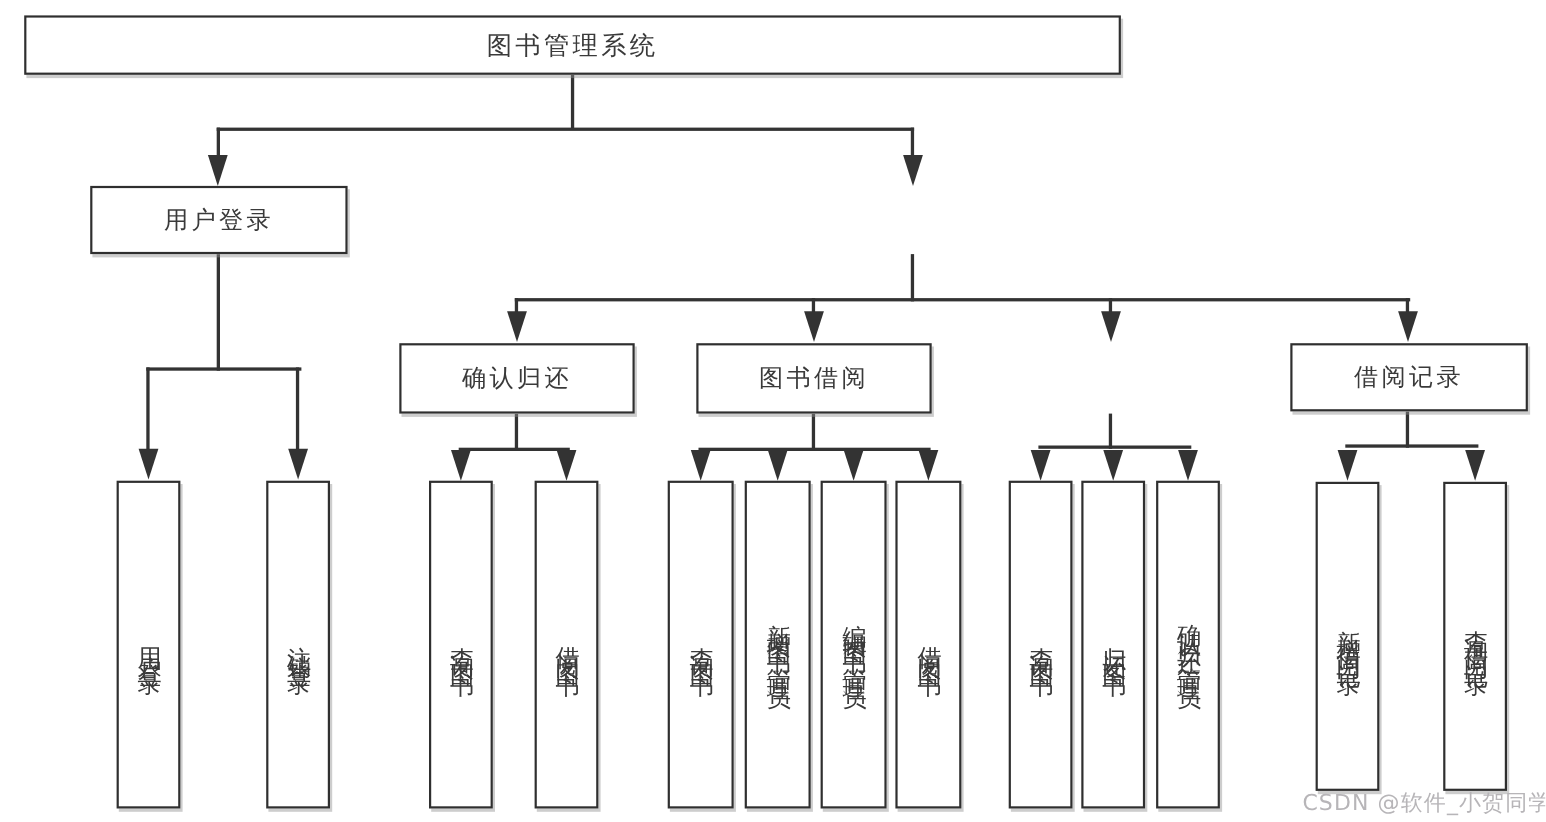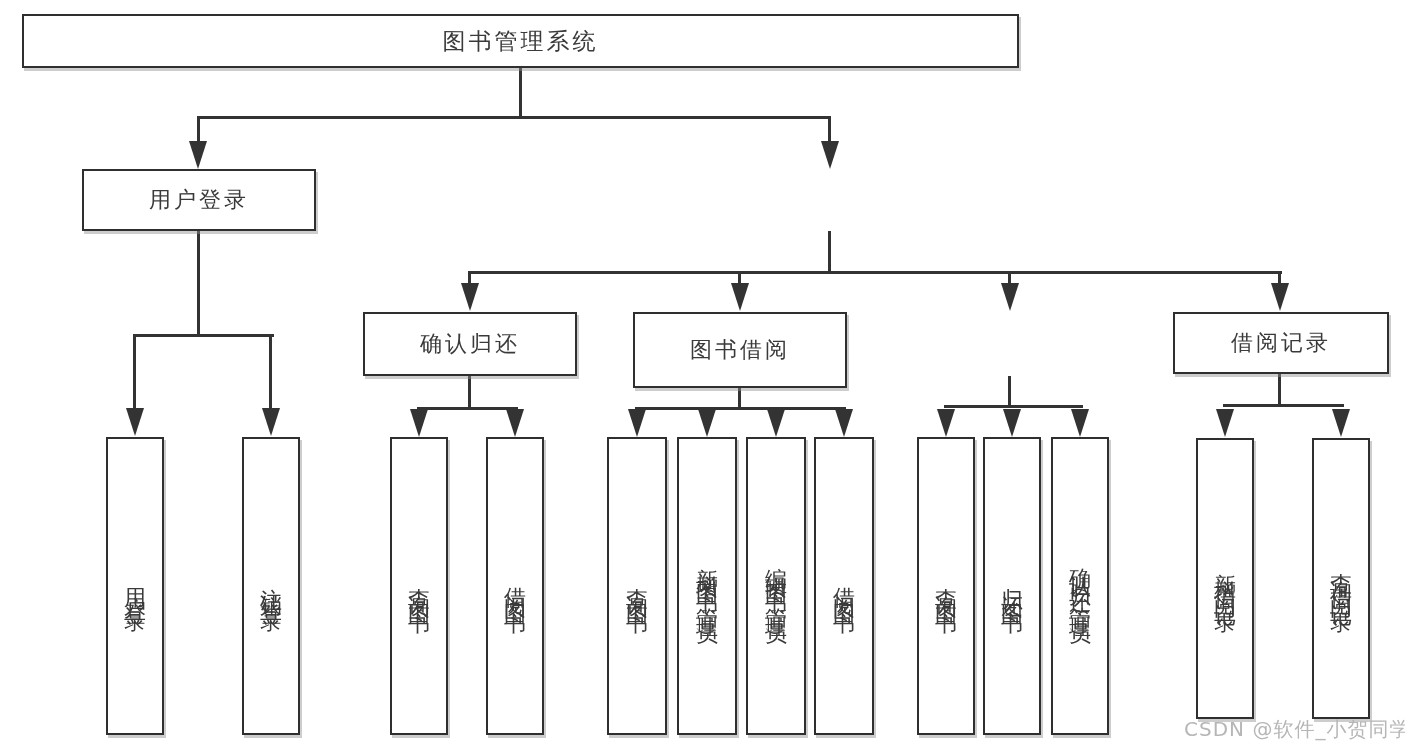--- a/index.html
+++ b/index.html
@@ -122,21 +122,21 @@
     <span>图书管理系统</span>
   </div>
 
   <div class="node box-h" style="left:82px;top:169px;width:234px;height:62px">
     <span>用户登录</span>
   </div>
 
   <div class="node box-h" style="left:363px;top:312px;width:214px;height:64px">
     <span>确认归还</span>
   </div>
-  <div class="node box-h" style="left:633px;top:312px;width:214px;height:76px">
+  <div class="node box-h" style="left:633px;top:312px;width:214px;height:64px">
     <span>图书借阅</span>
   </div>
   <div class="node box-h" style="left:1173px;top:312px;width:216px;height:62px">
     <span>借阅记录</span>
   </div>
 
   <div class="node box-v" style="left:106px;top:437px;width:58px;height:298px">
     <span>用户登录</span>
   </div>
   <div class="node box-v" style="left:242px;top:437px;width:58px;height:298px">

